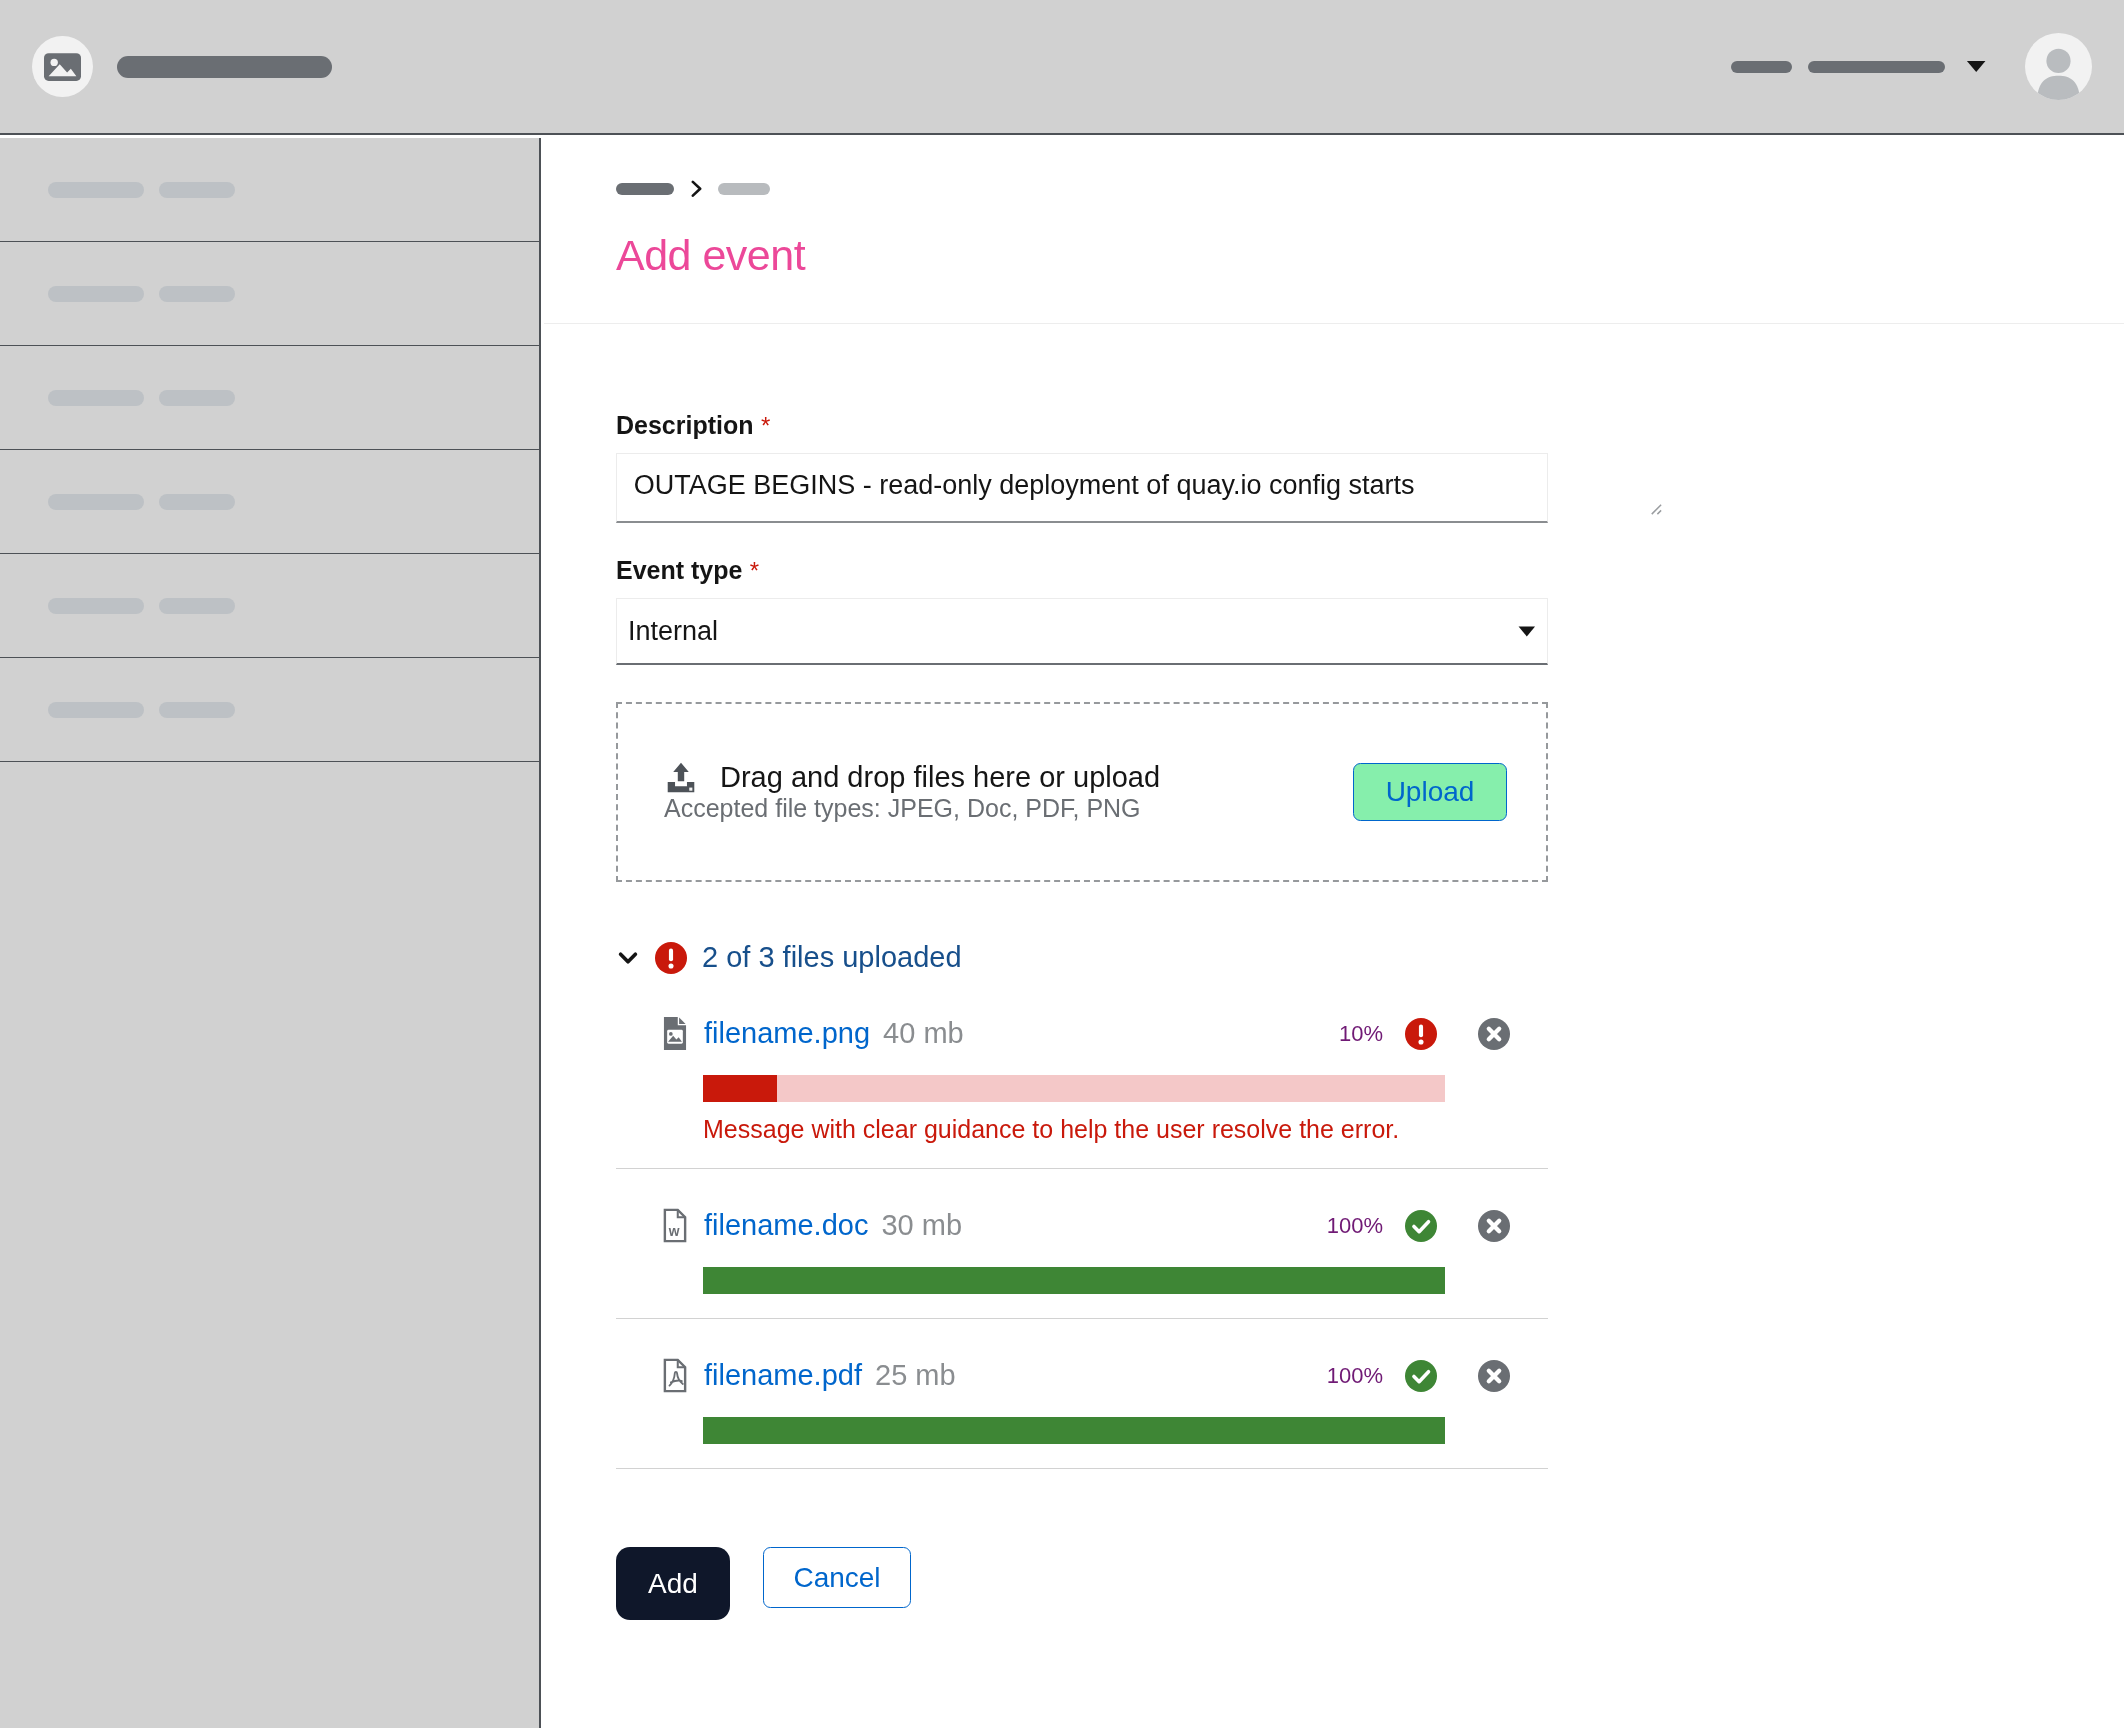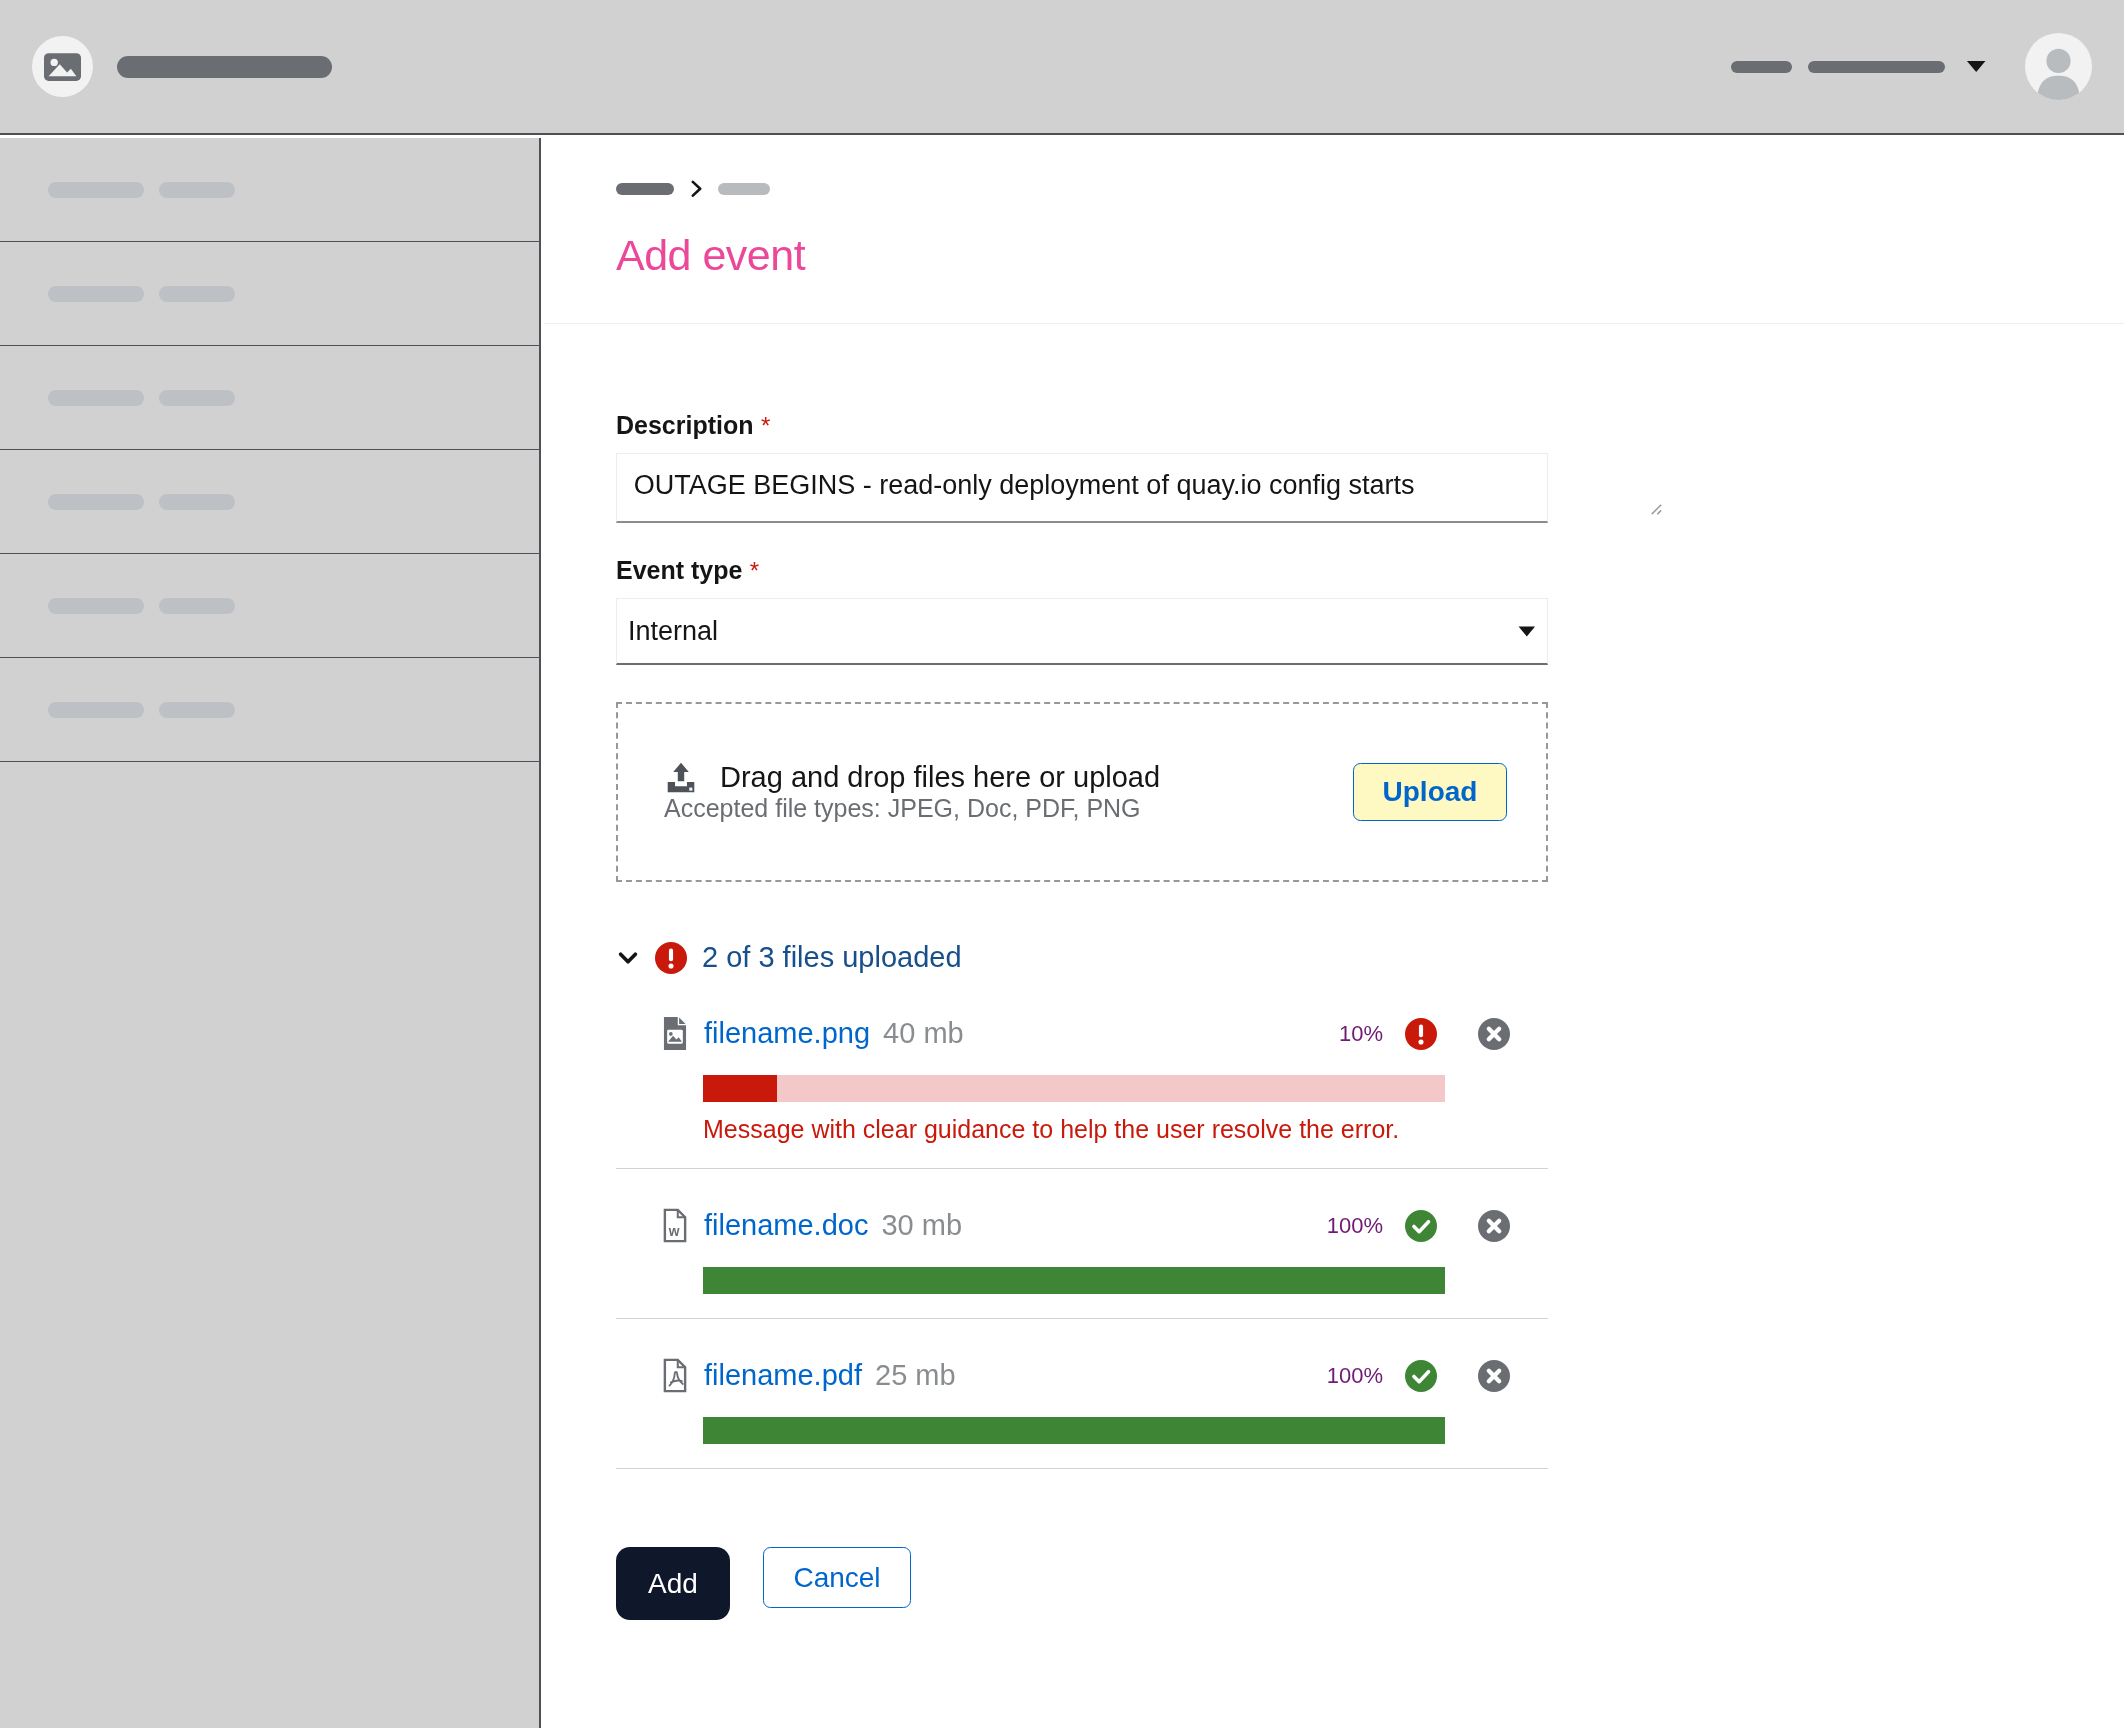--- a/index.html
+++ b/index.html
@@ -72,23 +72,23 @@
   .dropzone {
     margin-top:37px; width:932px; height:180px;
     border:2.8px dashed #96999c; display:flex; align-items:center;
     padding:0 39px 0 46px;
   }
   .drop-main { flex:1; }
   .drop-row { display:flex; align-items:center; gap:22px; }
   .drop-prompt { font-size:29px; color:#151515; }
   .drop-hint { font-size:25px; color:#6a6e73; }
   .upload-btn {
-    width:154px; height:58px; background:#fef9c3; border:1.9px solid #0066cc;
+    width:154px; height:58px; background:#86efac; border:1.9px solid #0066cc;
     border-radius:7.4px; color:#0066cc; font-size:28px;
-    font-family:"Liberation Sans", sans-serif; cursor:pointer; flex:0 0 auto;font-weight:bold;
+    font-family:"Liberation Sans", sans-serif; cursor:pointer; flex:0 0 auto;
   }
 
   .files-section { margin-top:56px; width:932px; }
   .summary-row { display:flex; align-items:center; gap:15px; height:39px; cursor:pointer; }
   .summary-label { font-size:29px; color:#174f8b; }
 
   .file-row {
     display:flex; align-items:center; margin:39px 0 0 45px; padding-right:38px;
   }
   .file-name { margin-left:15px; font-size:29px; color:#0066cc; cursor:pointer; }

